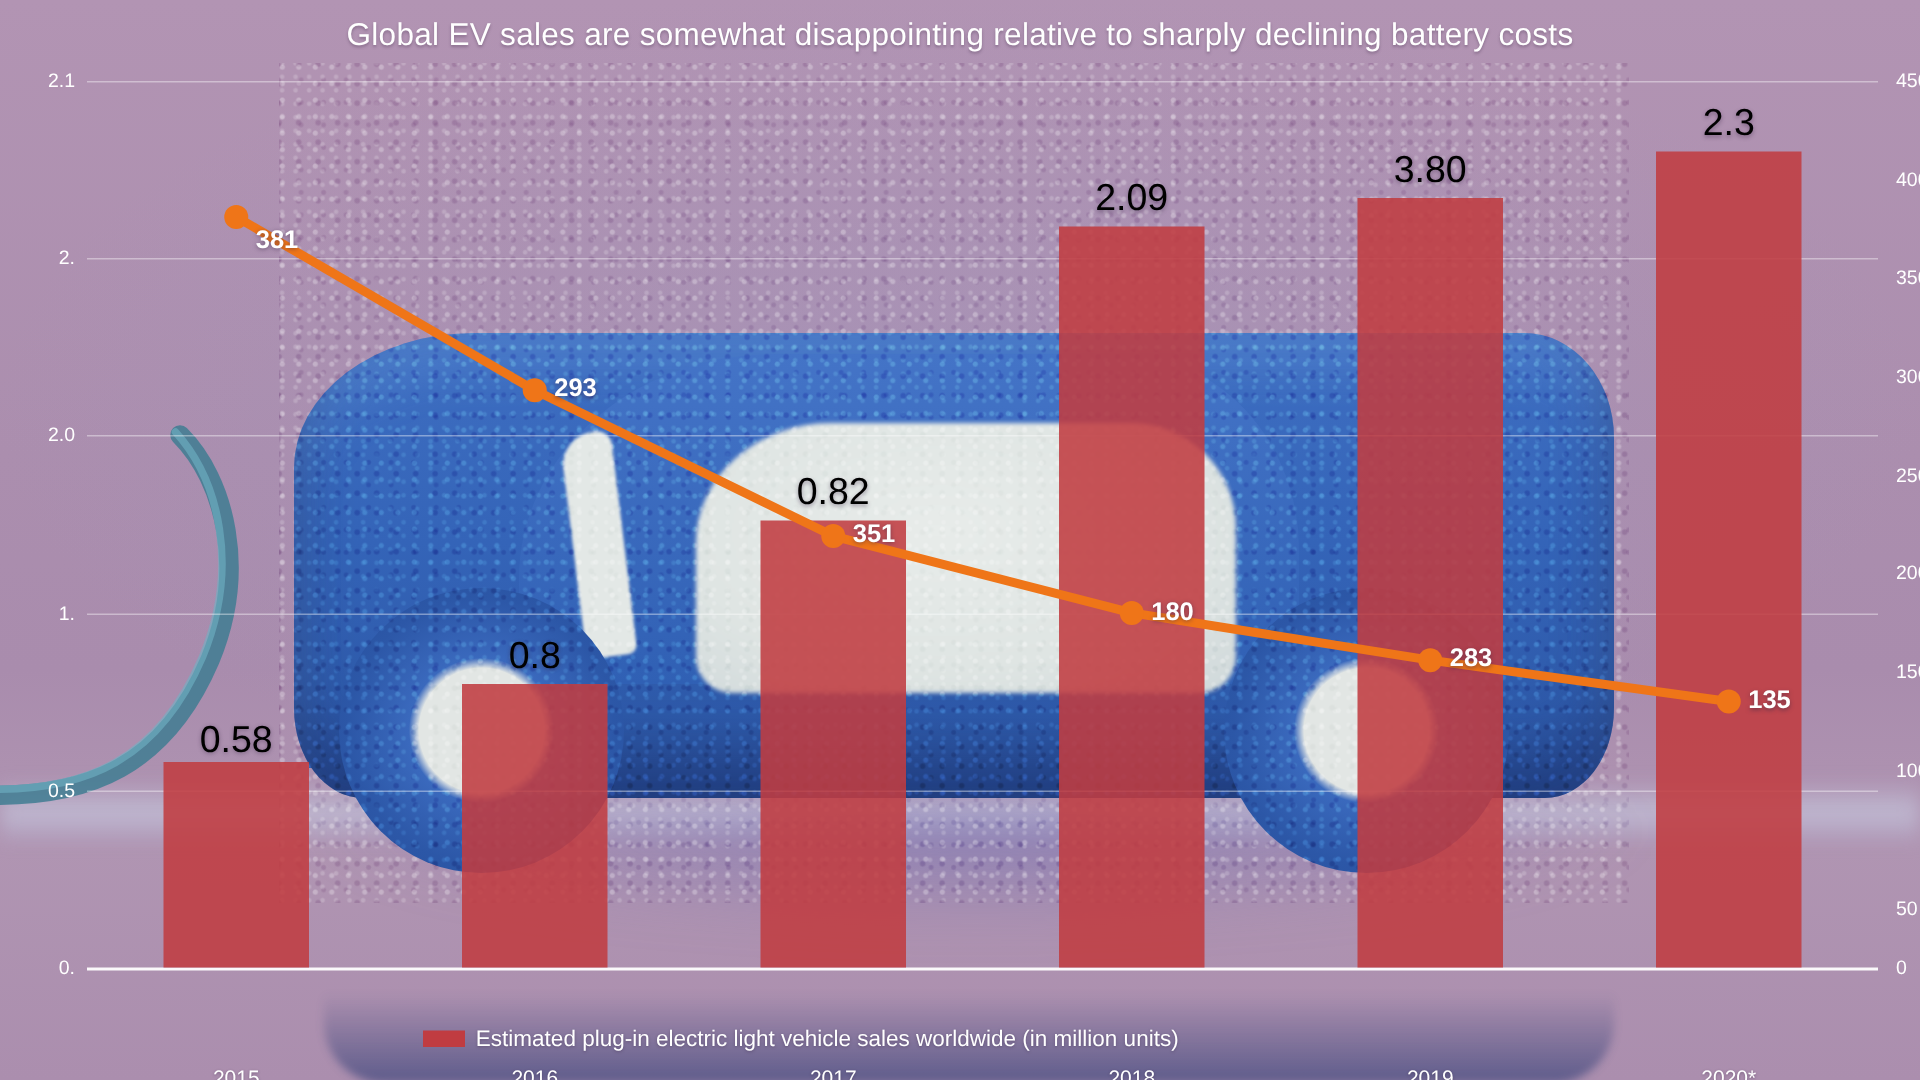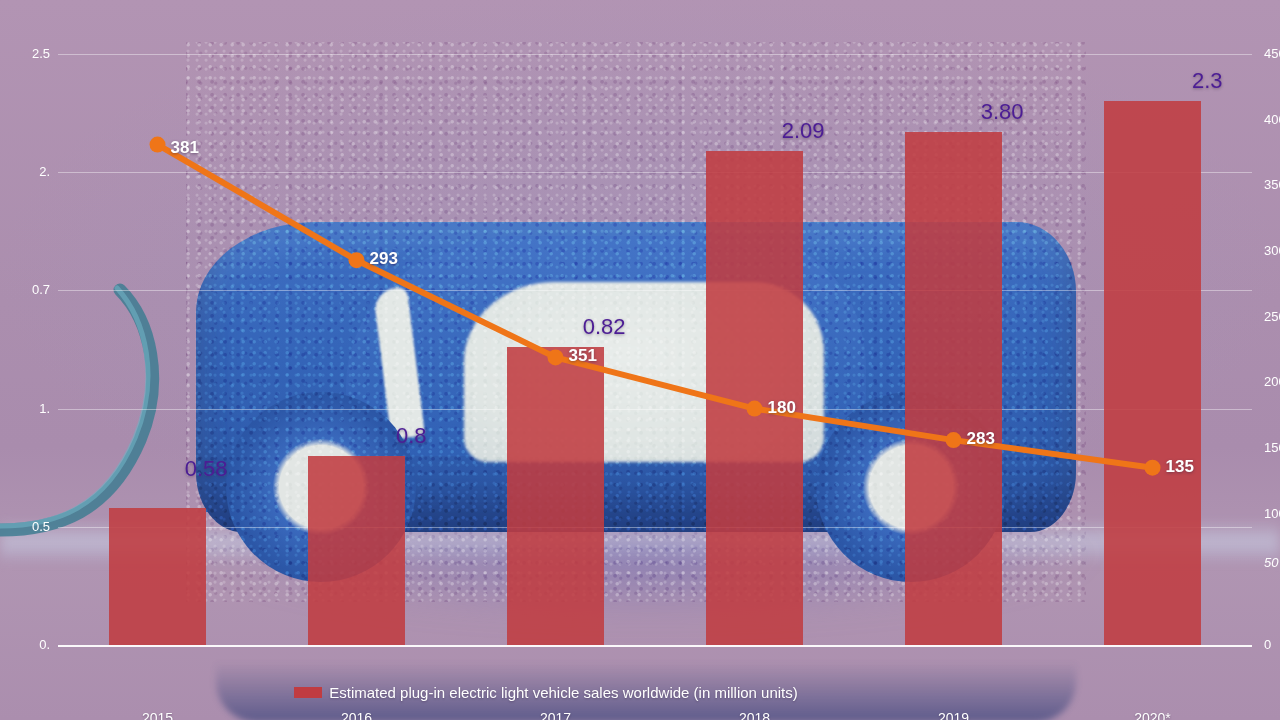--- a/index.html
+++ b/index.html
@@ -218,23 +218,23 @@
     text-shadow: 0 1px 2px rgba(60,40,70,0.45);
   }
 
   .bar {
     position: absolute;
     background: #c03c41;
     opacity: 0.88;
   }
   .bar-label {
     position: absolute;
-    color: #4c1d95;
-    font-size: 22px;
-    text-align: right;
+    color: #000000;
+    font-size: 25px;
+    text-align: center;
     width: 140px;
     text-shadow: 0 1px 3px rgba(60,40,70,0.45);
   }
 
   .line-svg {
     position: absolute;
     left: 0;
     top: 0;
     width: 1280px;
     height: 720px;
@@ -245,21 +245,21 @@
     color: #ffffff;
     font-size: 17px;
     font-weight: 600;
     white-space: nowrap;
     text-shadow: 0 1px 3px rgba(60,40,70,0.55);
   }
 
   
   .legend {
     position: absolute;
-    left: 16px;
+    left: 4px;
     top: 684px;
     width: 1060px;
     display: flex;
     justify-content: center;
     align-items: center;
     gap: 48px;
     z-index: 4;
   }
   .legend-item {
     display: flex;
@@ -323,47 +323,48 @@
         <div class="car-lowerstripe"></div>
       </div>
       <div class="wheel front"></div>
       <div class="wheel rear"></div>
       <div class="beads"></div>
     </div>
   </div>
 
   <div class="chart-layer">
 
+    <div class="title">Global EV sales are somewhat disappointing relative to sharply declining battery costs</div>
 
     <div class="plot" id="plot">
 
     <div class="gridline base" style="top: 591px;"></div>
         <div class="ytick-left" style="top: 584px;">0.</div>
         <div class="gridline" style="top: 472.8px;"></div>
         <div class="ytick-left" style="top: 465.8px;">0.5</div>
         <div class="gridline" style="top: 354.6px;"></div>
         <div class="ytick-left" style="top: 347.6px;">1.</div>
         <div class="gridline" style="top: 236.4px;"></div>
-        <div class="ytick-left" style="top: 229.4px;">0.7</div>
+        <div class="ytick-left" style="top: 229.4px;">2.0</div>
         <div class="gridline" style="top: 118.2px;"></div>
         <div class="ytick-left" style="top: 111.2px;">2.</div>
         <div class="gridline" style="top: 0px;"></div>
-        <div class="ytick-left" style="top: -7px;">2.5</div>
+        <div class="ytick-left" style="top: -7px;">2.1</div>
         <div class="ytick-right" style="top: 584px;">0</div>
-        <div class="ytick-right" style="top: 502px; font-style: italic;">50</div>
+        <div class="ytick-right" style="top: 545px;">50</div>
         <div class="ytick-right" style="top: 452.667px;">100</div>
         <div class="ytick-right" style="top: 387px;">150</div>
         <div class="ytick-right" style="top: 321.333px;">200</div>
         <div class="ytick-right" style="top: 255.667px;">250</div>
         <div class="ytick-right" style="top: 190px;">300</div>
         <div class="ytick-right" style="top: 124.333px;">350</div>
         <div class="ytick-right" style="top: 58.6667px;">400</div>
         <div class="ytick-right" style="top: -7px;">450</div>
         <div class="bar" style="left: 51px; top: 453.888px; width: 97px; height: 137.112px; background: rgb(192, 60, 65);"></div>
-        <div class="bar-label" style="left: 29.5px; top: 402px;">0.58</div>
+        <div class="bar-label" style="left: 29.5px; top: 425px;">0.58</div>
         <div class="xtick" style="left: 39.5px;">2015</div>
         <div class="bar" style="left: 250px; top: 401.88px; width: 97px; height: 189.12px; background: rgb(192, 60, 65);"></div>
         <div class="bar-label" style="left: 228.5px; top: 368.88px;">0.8</div>
         <div class="xtick" style="left: 238.5px;">2016</div>
         <div class="bar" style="left: 449px; top: 293.136px; width: 97px; height: 297.864px; background: rgb(192, 60, 65);"></div>
         <div class="bar-label" style="left: 427.5px; top: 260.136px;">0.82</div>
         <div class="xtick" style="left: 437.5px;">2017</div>
         <div class="bar" style="left: 648px; top: 96.924px; width: 97px; height: 494.076px; background: rgb(192, 60, 65);"></div>
         <div class="bar-label" style="left: 626.5px; top: 63.924px;">2.09</div>
         <div class="xtick" style="left: 636.5px;">2018</div>
@@ -378,21 +379,21 @@
     <svg class="line-svg" id="line-svg">
         <path d="M157.5 144.62 L356.5 260.1933333333333 L555.5 357.38 L754.5 408.6 L953.5 440.12 L1152.5 467.70000000000005" fill="none" stroke="#ef7518" stroke-width="6" stroke-linecap="round" stroke-linejoin="round"></path>
         <circle cx="157.5" cy="144.62" r="8" fill="#ef7518"></circle>
         <circle cx="356.5" cy="260.1933333333333" r="8" fill="#ef7518"></circle>
         <circle cx="555.5" cy="357.38" r="8" fill="#ef7518"></circle>
         <circle cx="754.5" cy="408.6" r="8" fill="#ef7518"></circle>
         <circle cx="953.5" cy="440.12" r="8" fill="#ef7518"></circle>
         <circle cx="1152.5" cy="467.70000000000005" r="8" fill="#ef7518"></circle>
       </svg>
     <div id="point-labels">
-        <div class="point-label" style="left: 170.5px; top: 138px;">381</div>
+        <div class="point-label" style="left: 170.5px; top: 150px;">381</div>
         <div class="point-label" style="left: 369.5px; top: 249.193px;">293</div>
         <div class="point-label" style="left: 568.5px; top: 346.38px;">351</div>
         <div class="point-label" style="left: 767.5px; top: 397.6px;">180</div>
         <div class="point-label" style="left: 966.5px; top: 429.12px;">283</div>
         <div class="point-label" style="left: 1165.5px; top: 456.7px;">135</div>
       </div>
   </div>
 
   <div class="legend">
     <div class="legend-item">

